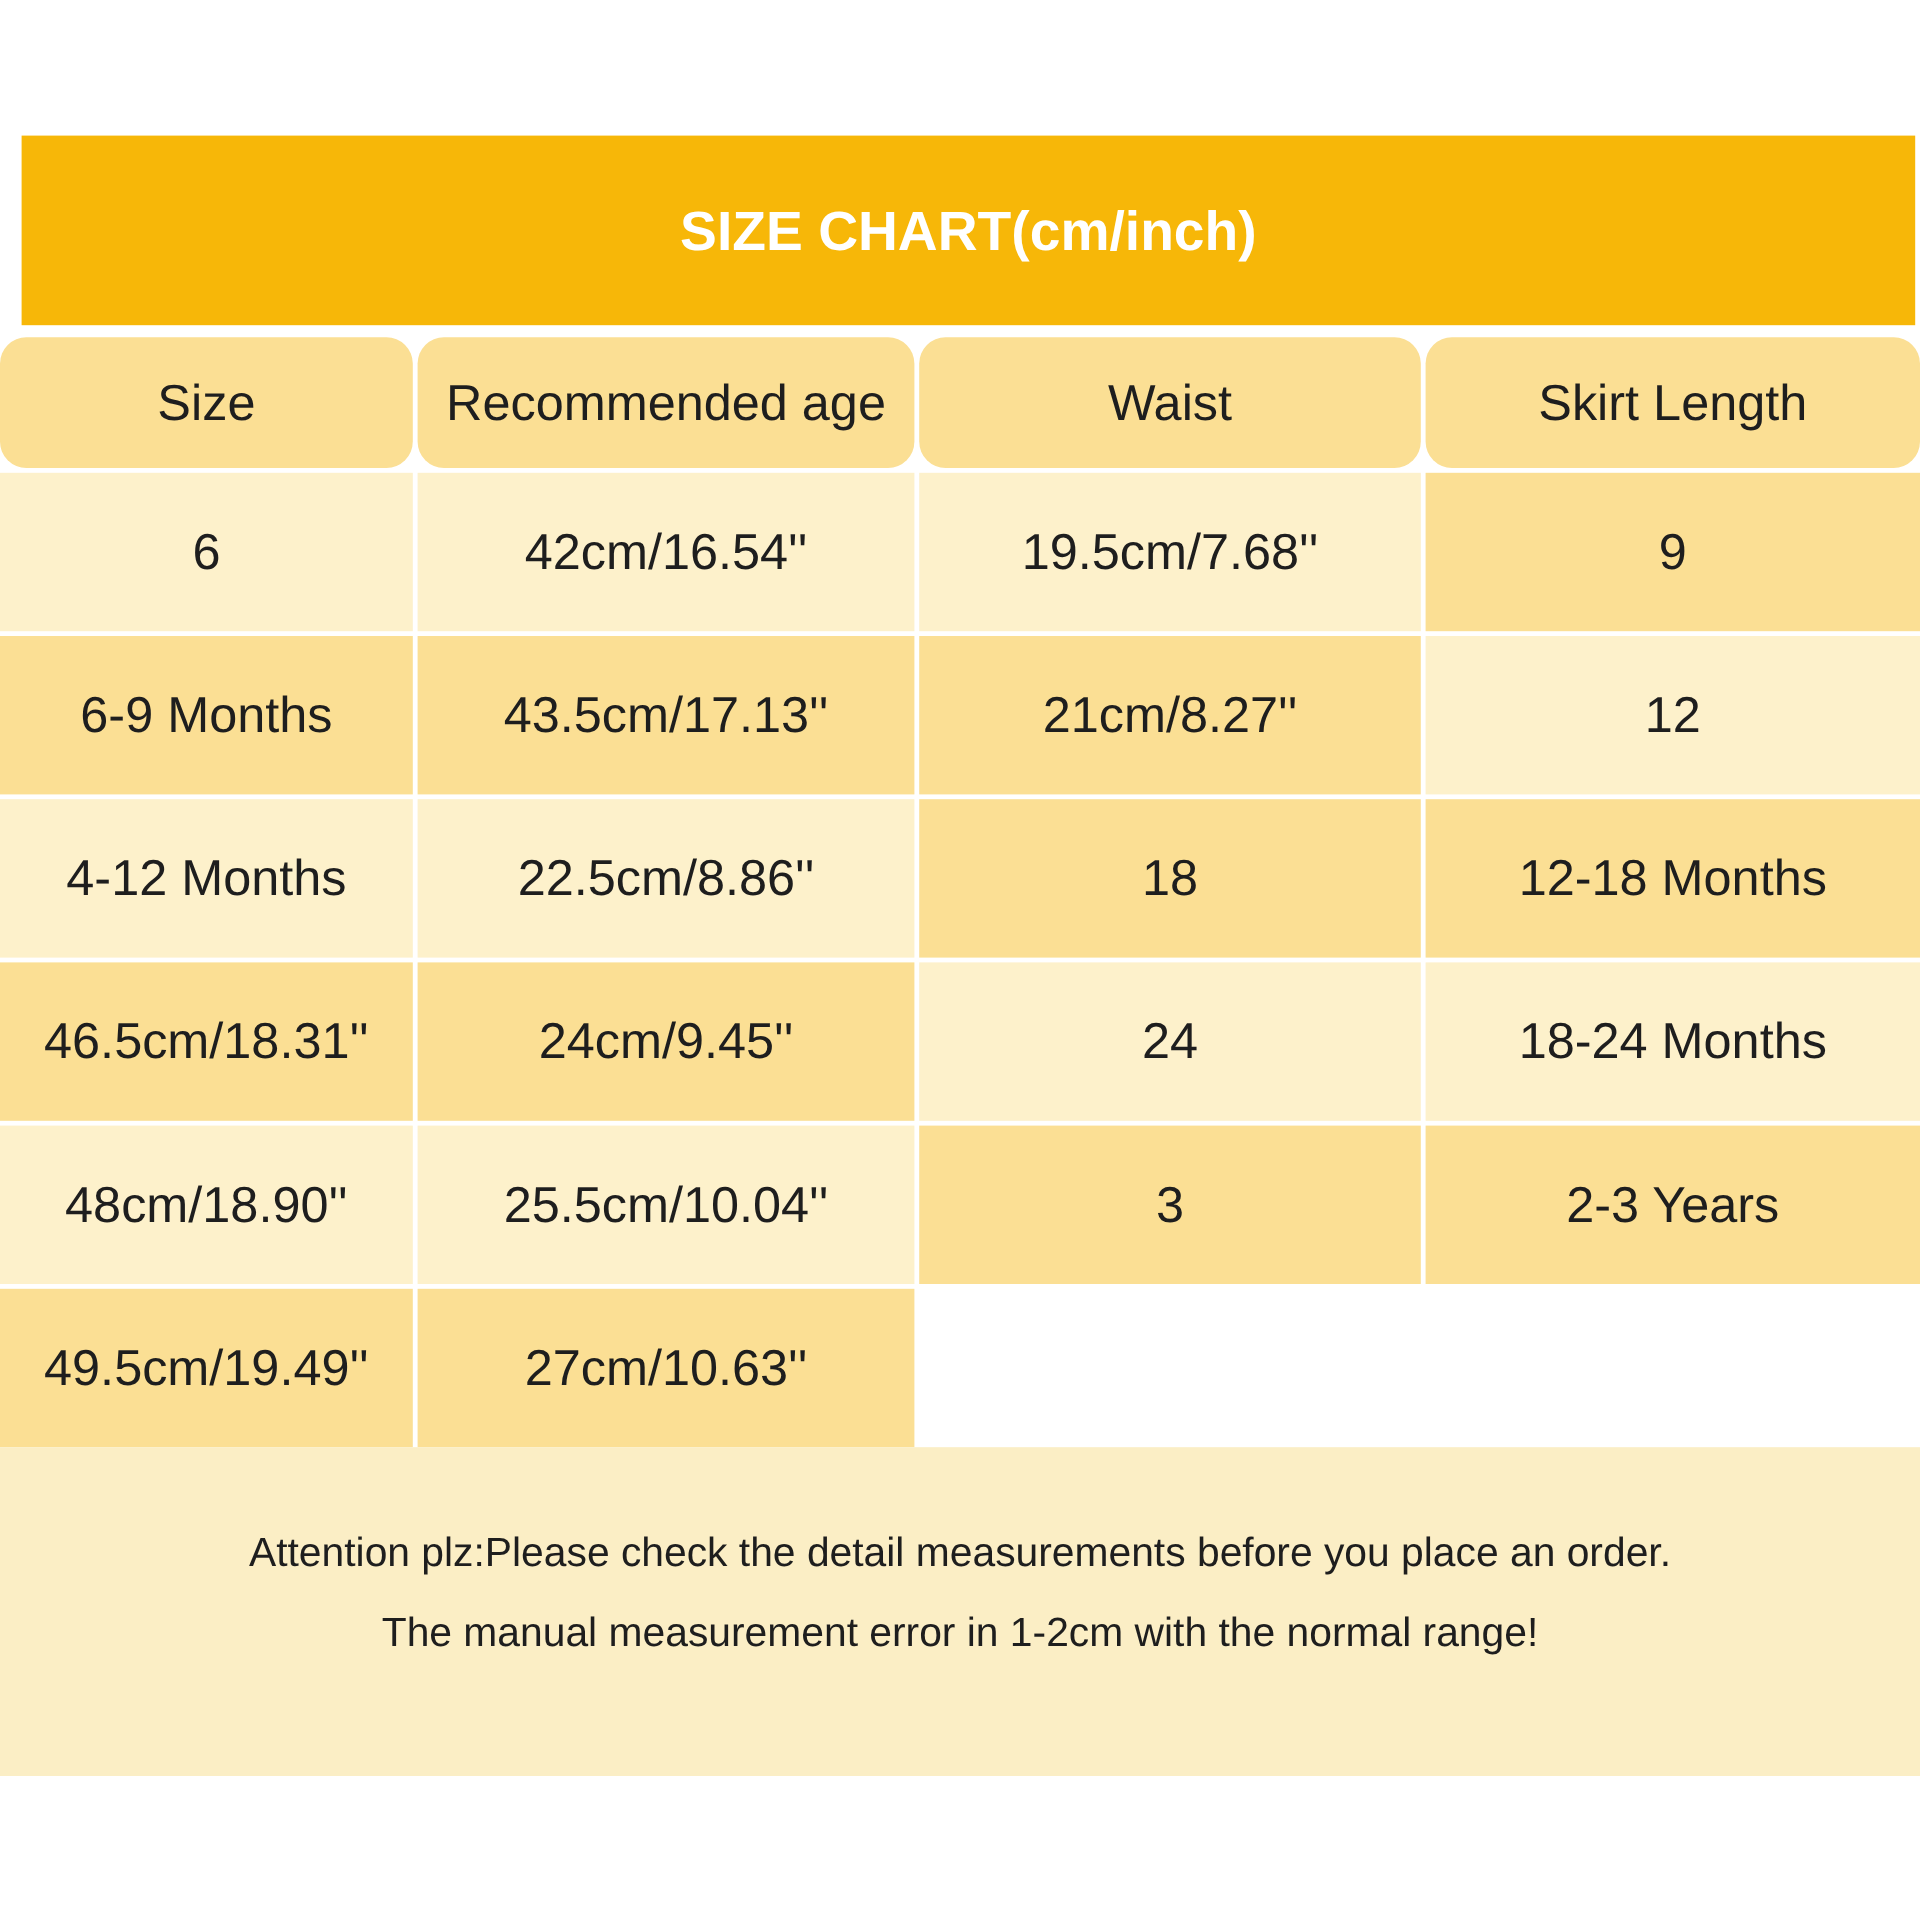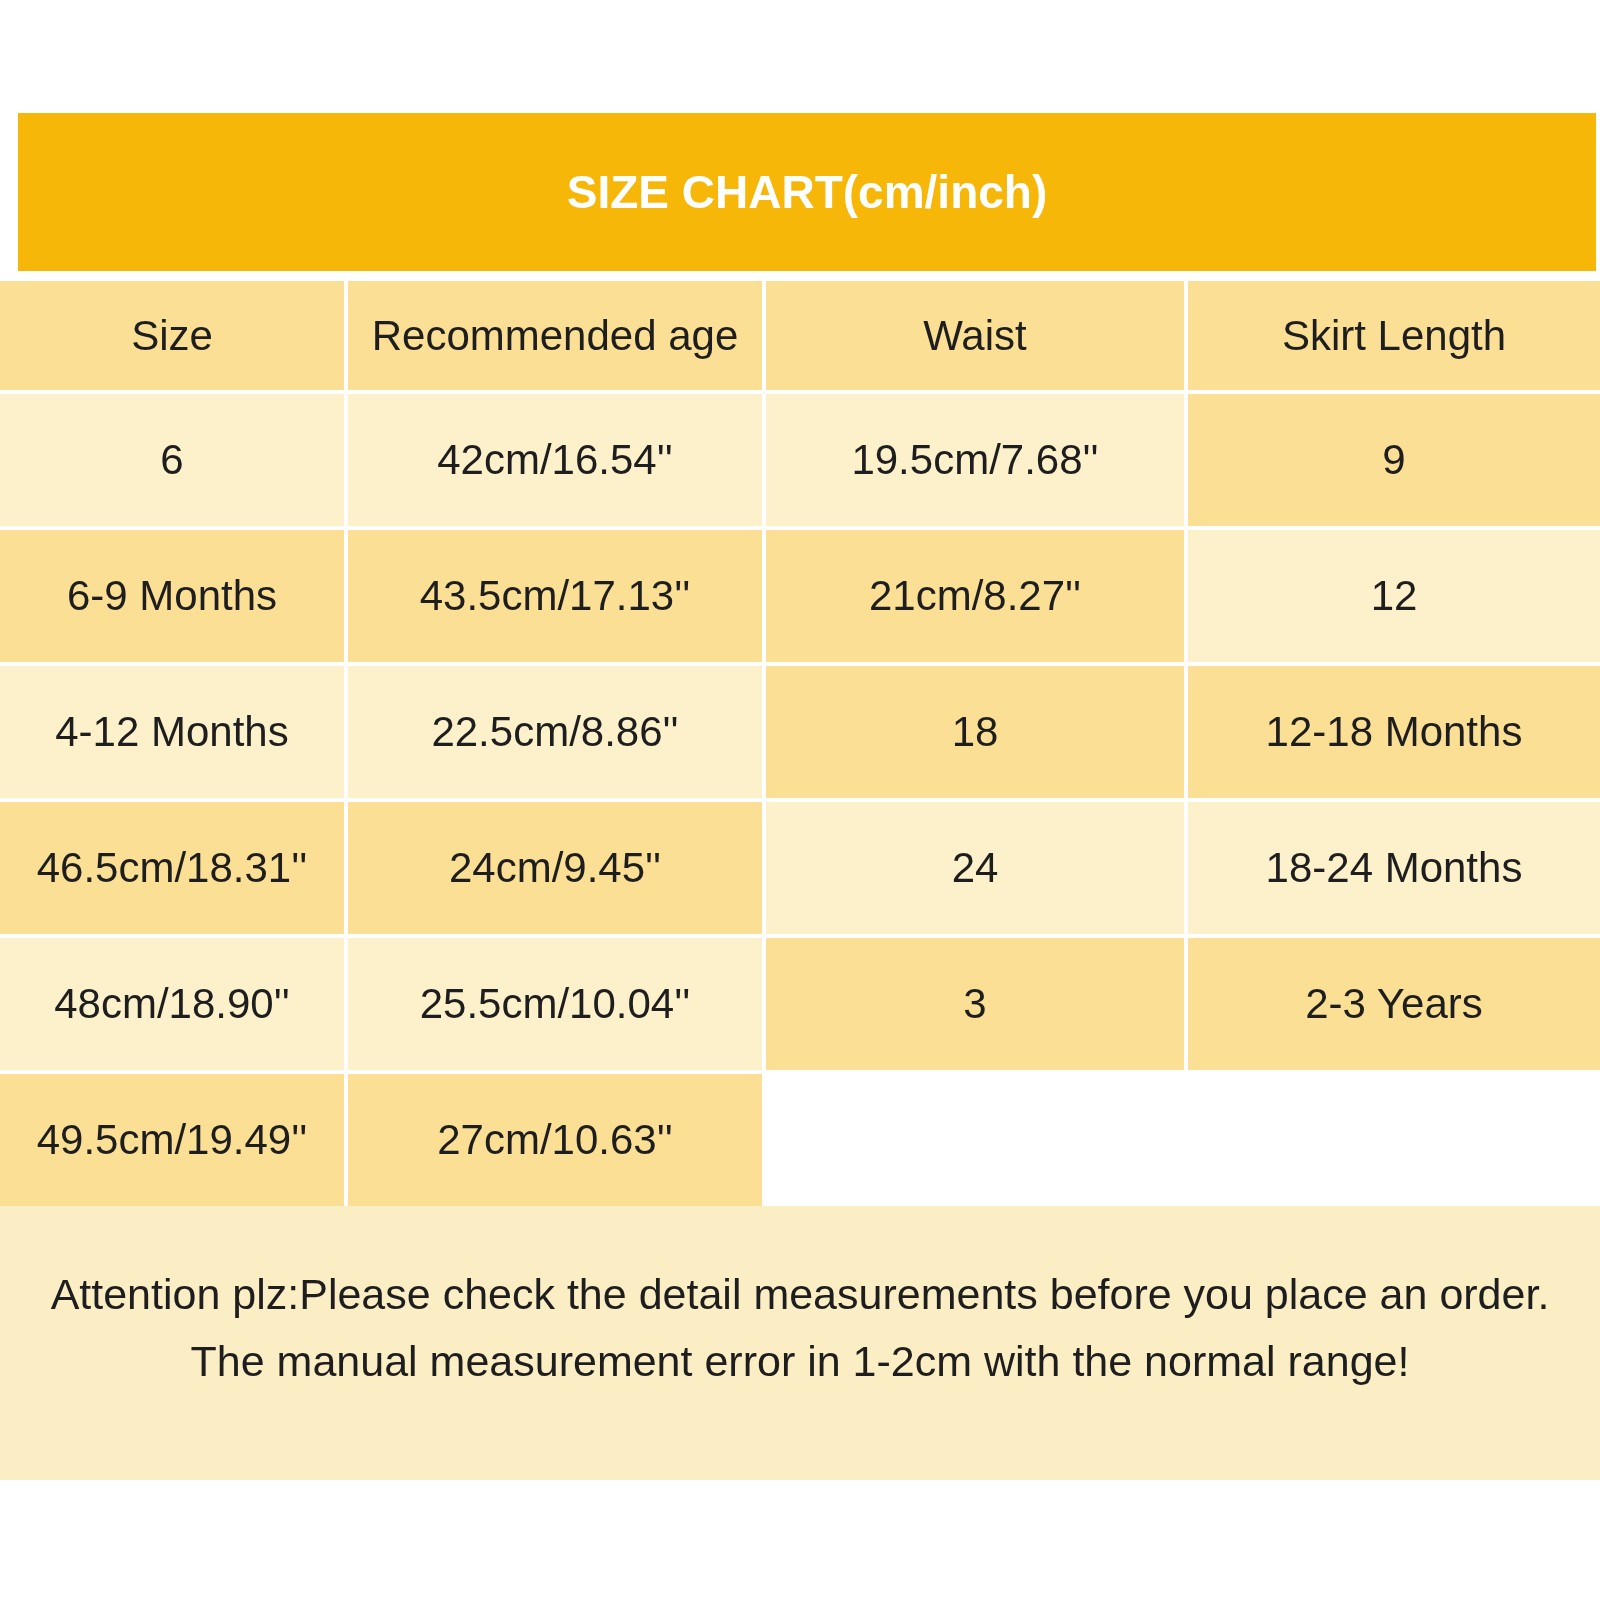--- a/index.html
+++ b/index.html
@@ -45,37 +45,37 @@
   }
   .cell {
     display: flex;
     align-items: center;
     justify-content: center;
     font-size: 42px;
     text-align: center;
   }
   .cell.gold { background: var(--row-gold, #fbdf94); }
   .cell.cream { background: var(--row-light, #fdf1cb); }
-  .cell.head { background: var(--header-row, #fbdf94); }
+  .cell.head { background: var(--header-row, #fbdf94); border-radius: 22px; }
   .footer-note {
     position: absolute;
     top: 1206px;
     left: 0;
     width: 1600px;
     height: 274px;
     background: var(--footer, #fbeec5);
     display: flex;
     flex-direction: column;
     align-items: center;
     justify-content: center;
     padding-bottom: 30px;
     box-sizing: border-box;
   }
   .footer-note .note-line {
-    font-size: 43px;
+    font-size: 34px;
     line-height: 67px;
     text-align: left;
     white-space: nowrap;
   }
 </style>
 </head>
 <body>
 
 <div class="page">
 

